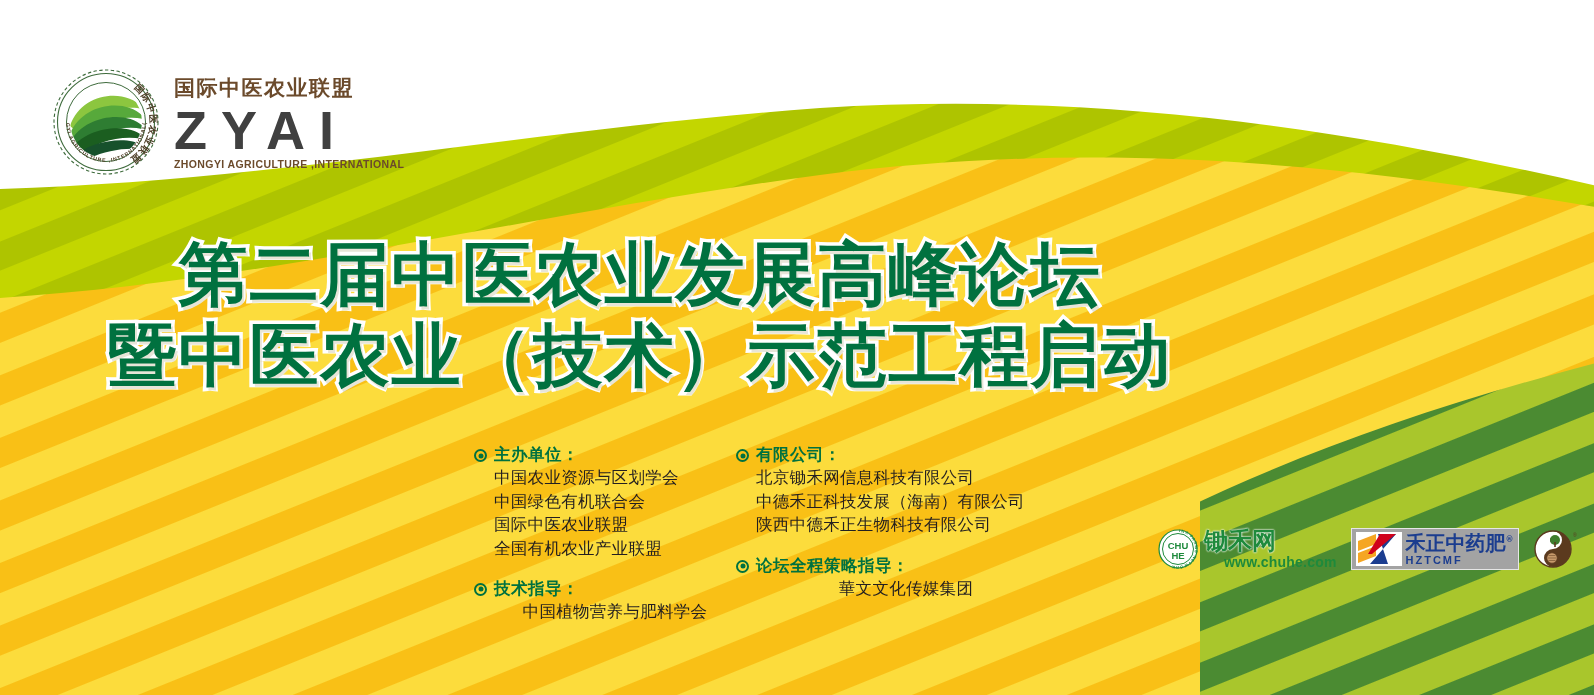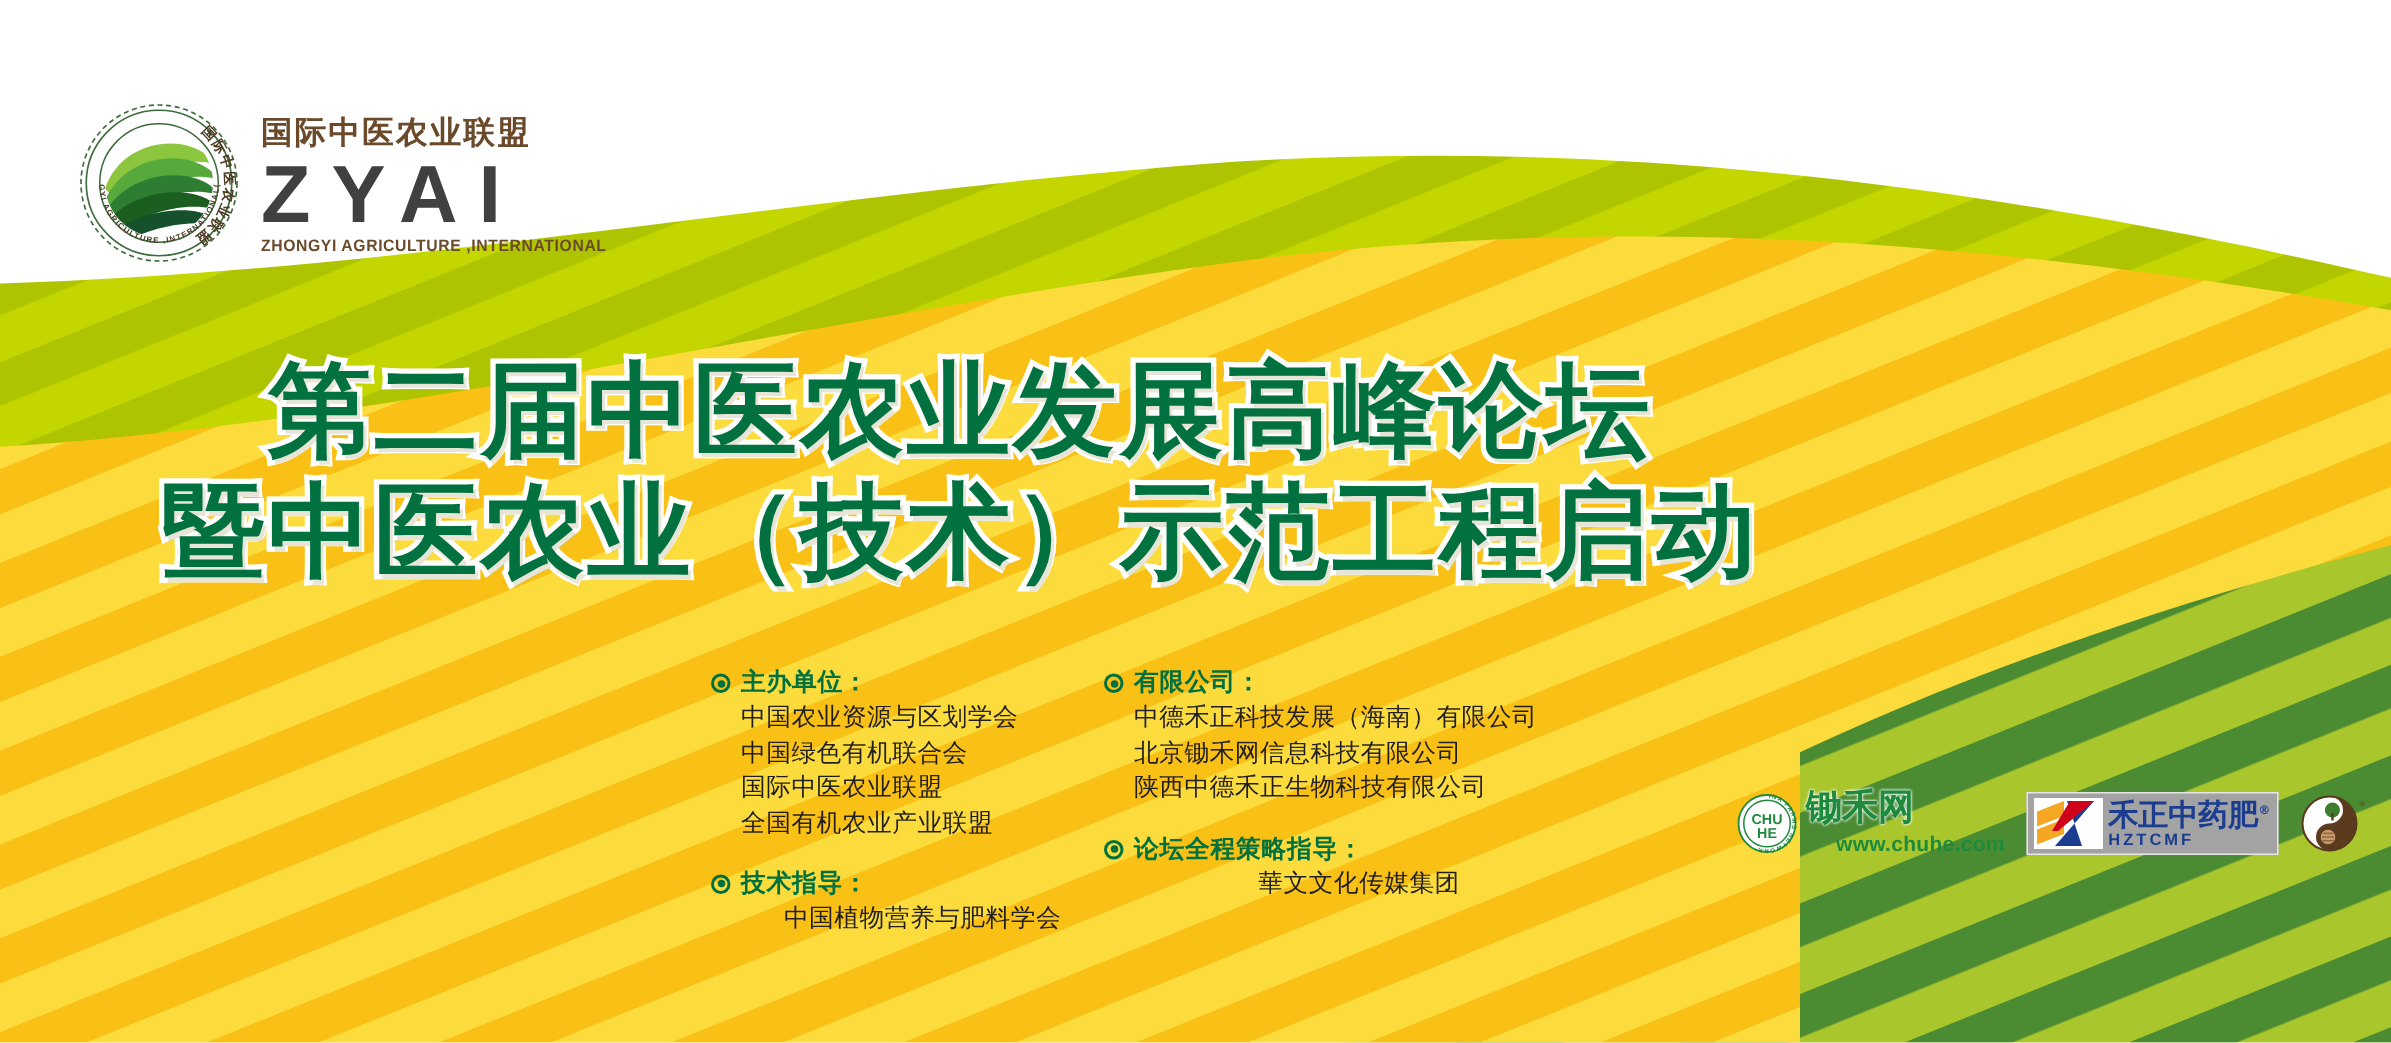--- a/index.html
+++ b/index.html
@@ -81,21 +81,21 @@
   
   .sponsors{position:absolute;left:1158px;top:528px;display:flex;align-items:center;gap:14px;}
 
   .spon{position:relative;flex:0 0 auto;}
 
   
   .chuhe{display:flex;align-items:center;gap:6px;}
   .chuhe-seal{width:40px;height:40px;position:relative;}
   .chuhe-txt{display:flex;flex-direction:column;line-height:1;}
   .chuhe-cn{font-size:24px;font-weight:bold;color:#1E8A3C;letter-spacing:0px;
-    font-family:Liberation Mono, monospace;
+    font-family:Liberation Serif, serif;
     text-shadow:0 0 2px #fff,0 0 2px #fff;}
   .chuhe-url{font-size:14px;color:#1E8A3C;font-weight:bold;letter-spacing:.2px;margin-top:2px;margin-left:20px;}
 
   
   .hzt{display:flex;align-items:center;background:#a3a3a3;padding:3px 4px;border:1px solid #e6e6e6;}
   .hzt-mark{width:46px;height:34px;flex:0 0 auto;}
   .hzt-txt{display:flex;flex-direction:column;line-height:1;margin-left:4px;}
   .hzt-cn{font-size:20px;font-weight:bold;color:#1B3D8F;letter-spacing:0;
     font-family:"DejaVu Sans","Liberation Sans",sans-serif;position:relative;}
   .hzt-cn sup{font-size:8px;vertical-align:super;}
@@ -231,22 +231,22 @@
     </div>
 
     <div class="col right">
 
       <div class="group">
         <div class="grp-head">
           <span class="bullet"></span>
           <span class="grp-title">有限公司：</span>
         </div>
         <div class="grp-items">
+          <div class="grp-item">北京锄禾网信息科技有限公司</div>
           <div class="grp-item">中德禾正科技发展（海南）有限公司</div>
-          <div class="grp-item">北京锄禾网信息科技有限公司</div>
           <div class="grp-item">陕西中德禾正生物科技有限公司</div>
         </div>
       </div>
 
       <div class="group">
         <div class="grp-head">
           <span class="bullet"></span>
           <span class="grp-title">论坛全程策略指导：</span>
         </div>
         <div class="grp-items">

